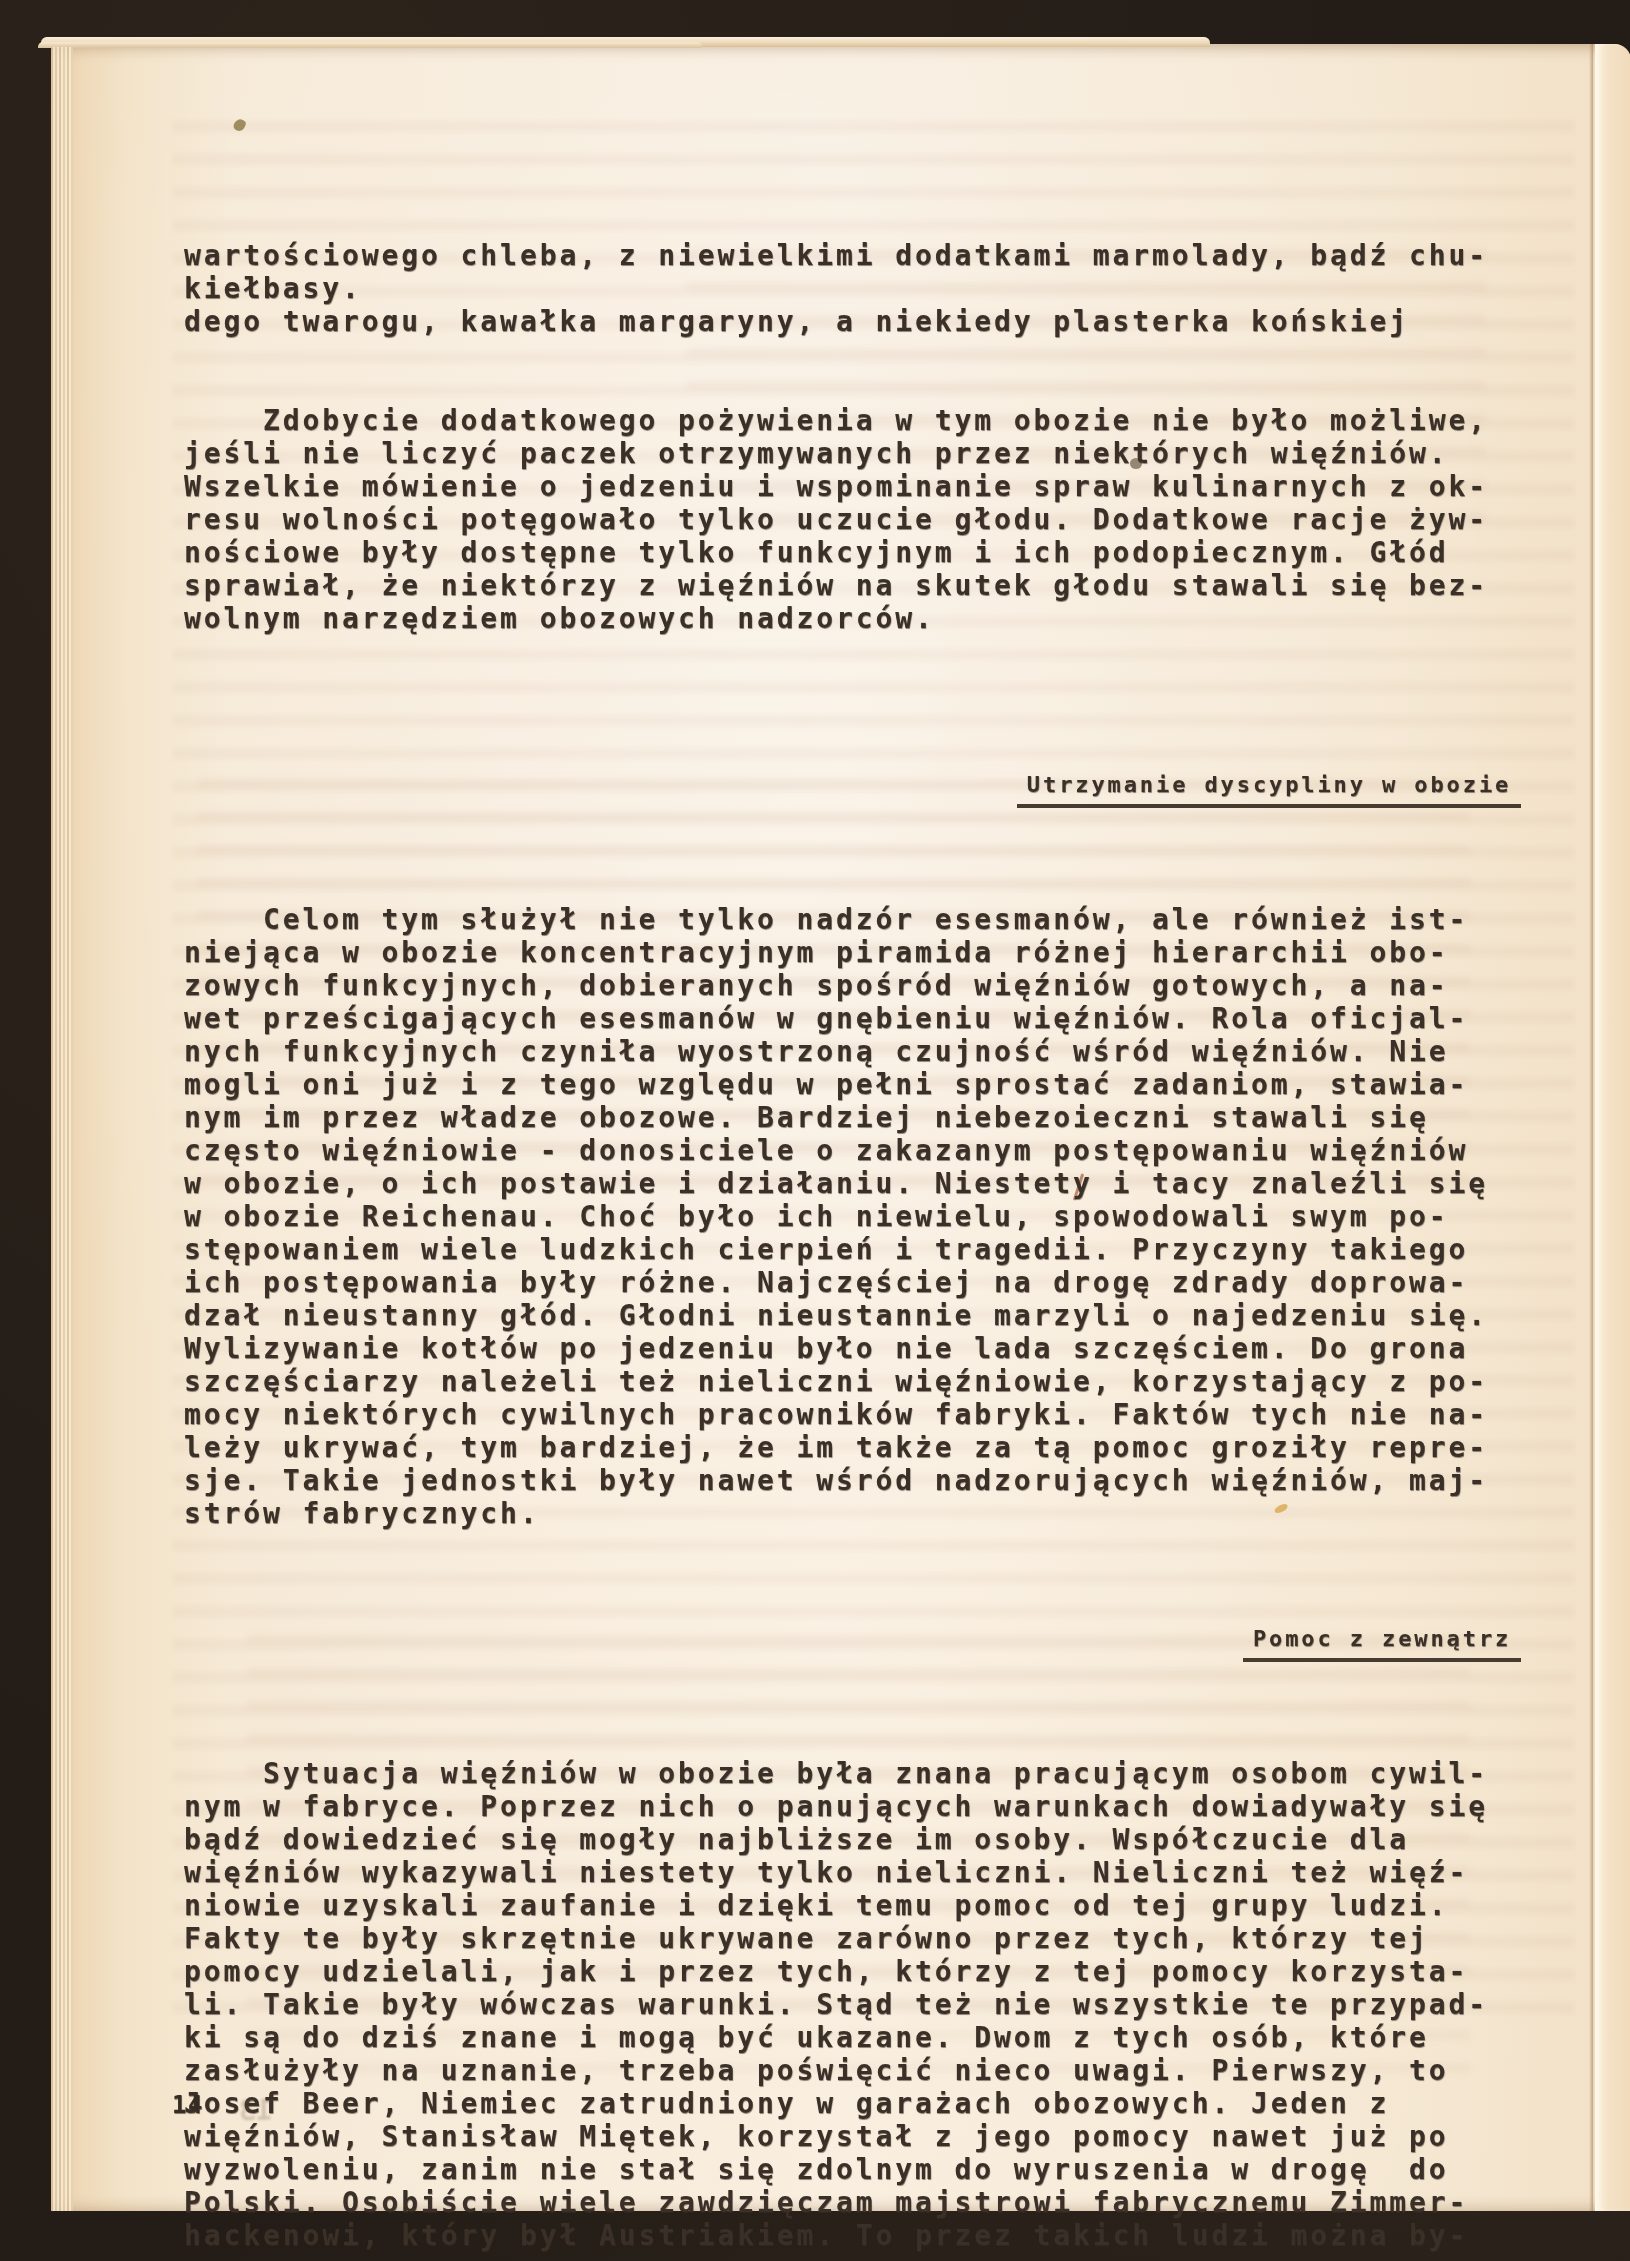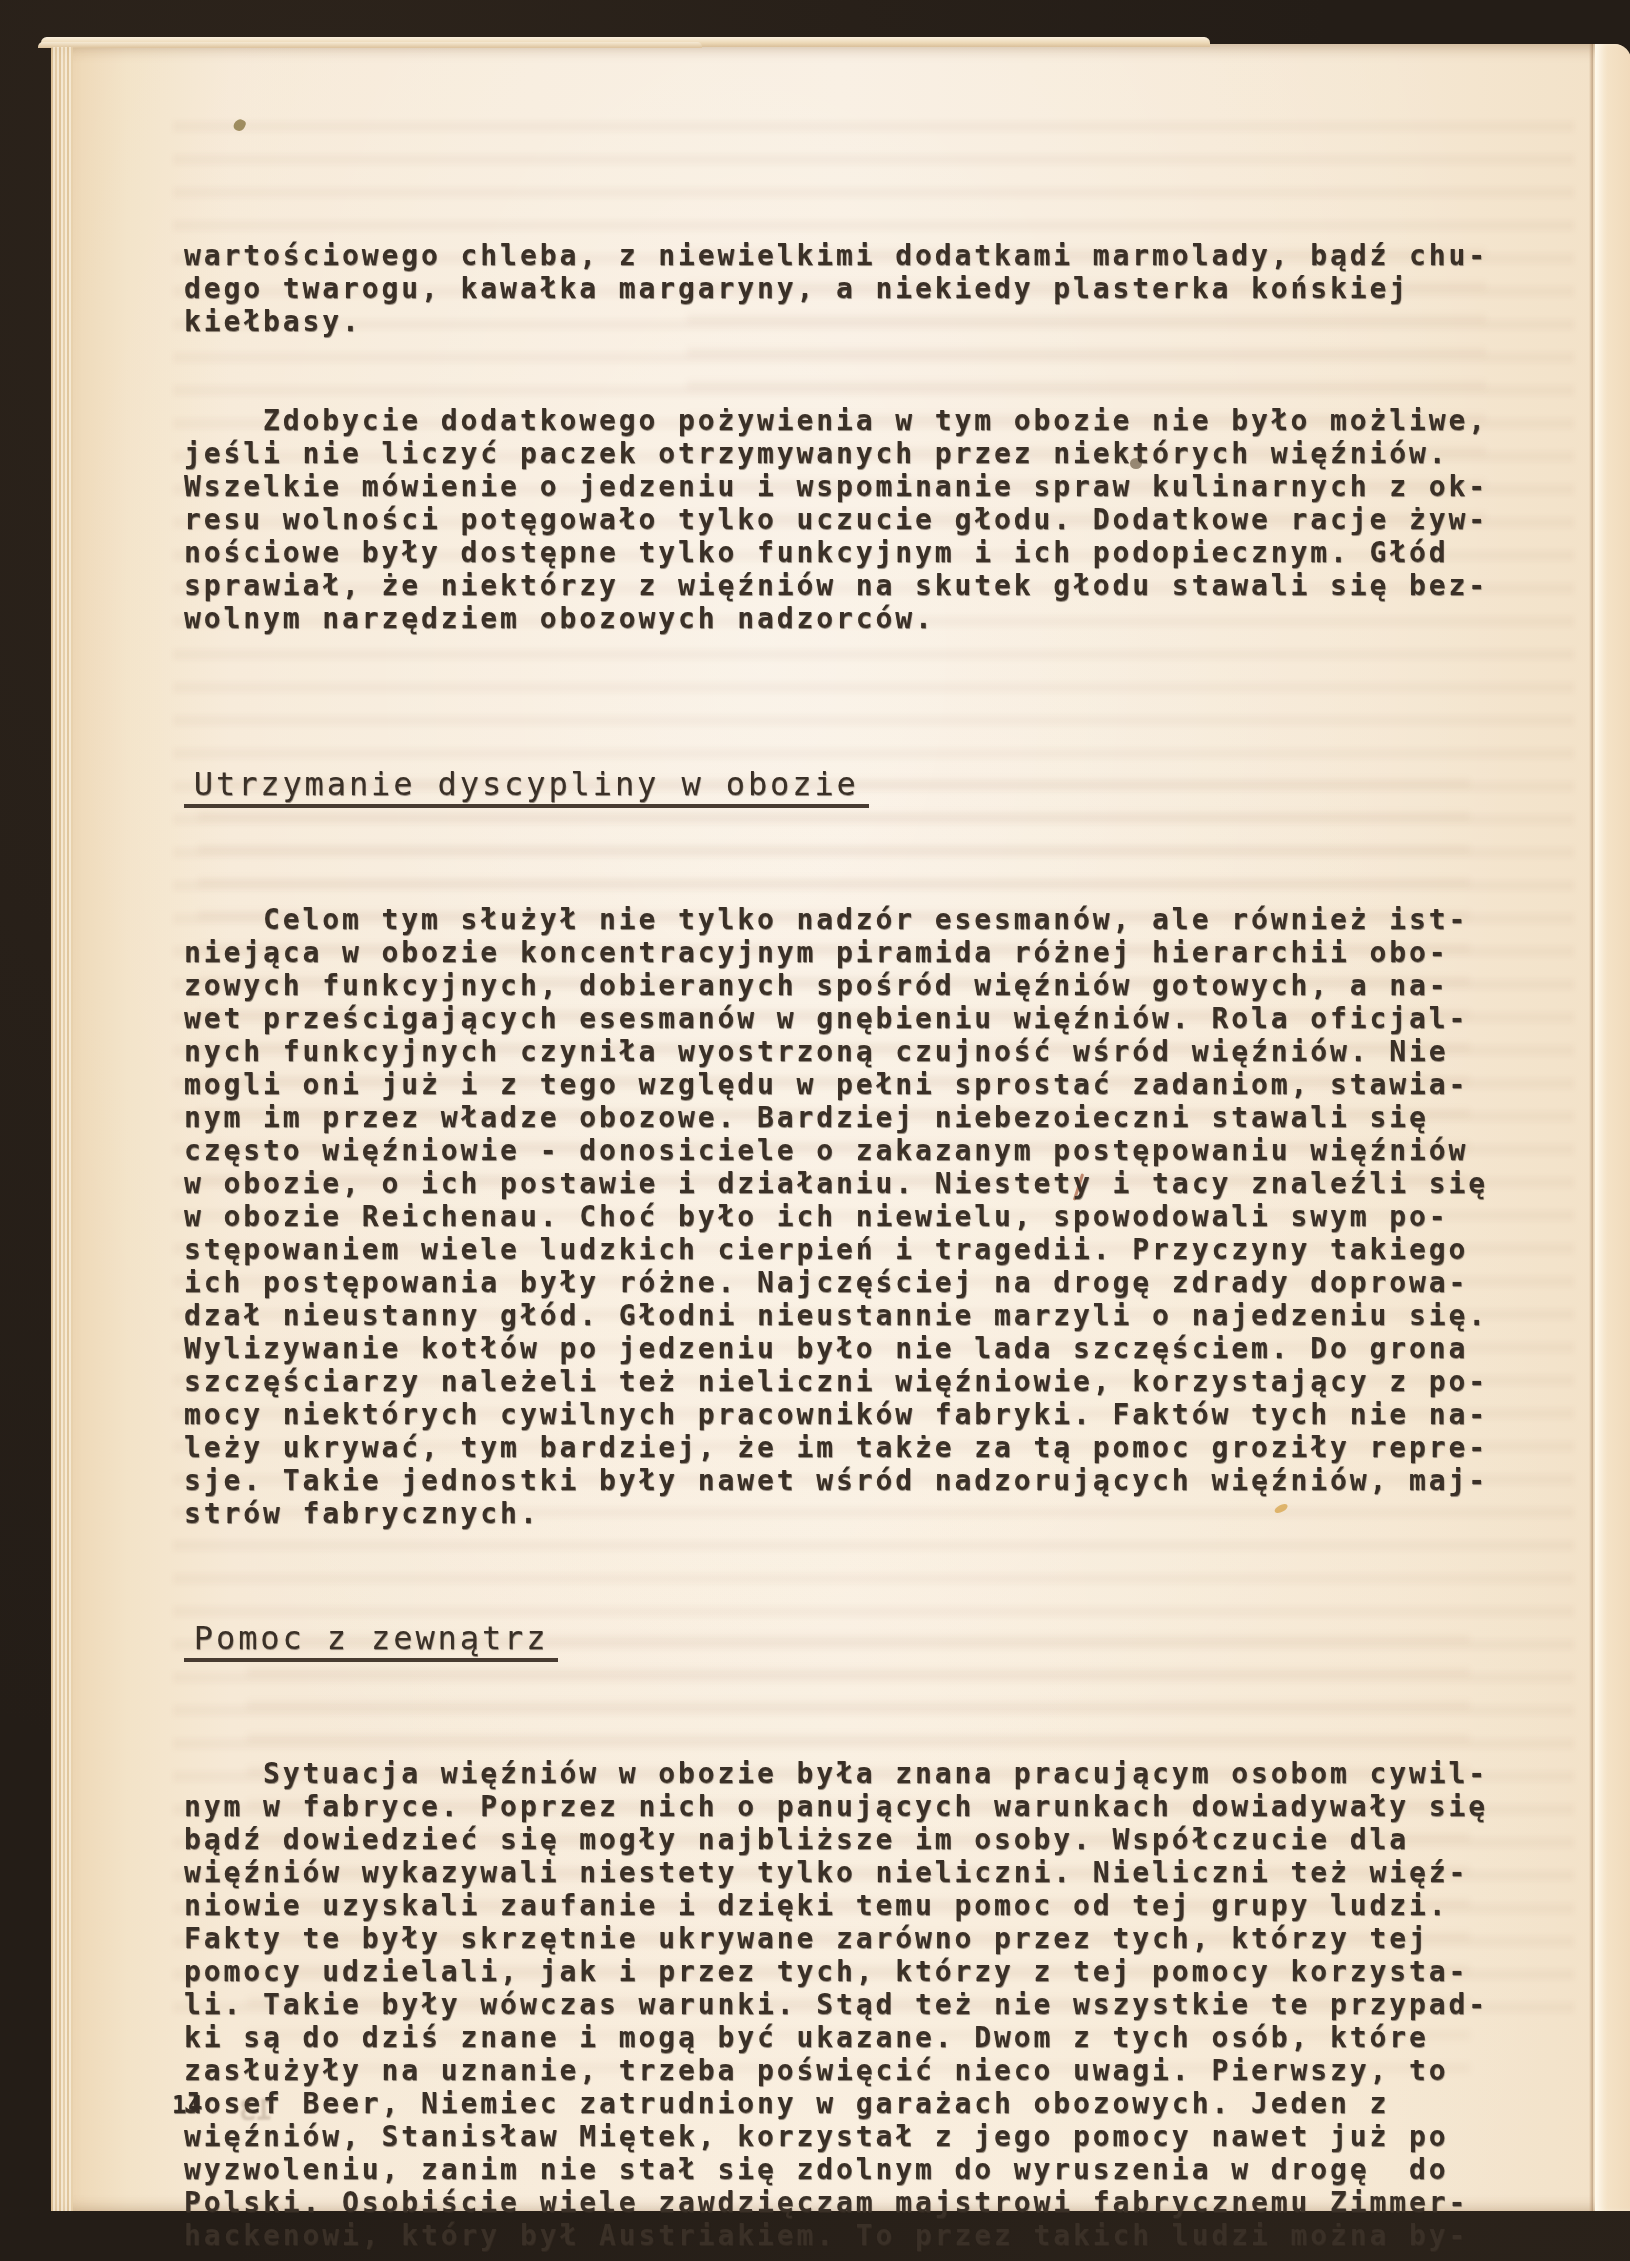--- a/index.html
+++ b/index.html
@@ -83,21 +83,21 @@
   
   .content {
     position:absolute; left:133px; top:129px; width:1337px;
     color:#3a3027;
     font-size:28px; line-height:33px; font-weight:bold;
     letter-spacing:2.9px;
     white-space:pre;
     text-shadow:0.5px 0.5px 0.7px rgba(58,48,39,0.55);
   }
   .tline { height:33px; }
-  .heading { margin:67px 0 28.5px; text-align:left; font-size:32px; line-height:33px; font-weight:normal; }
+  .heading { margin:67px 0 28.5px; text-align:right; font-size:22px; line-height:33px; font-weight:bold; }
   .heading.second { margin-top:26px; }
   .heading .hl {
     display:inline-block;
     border-bottom:4.1px solid rgba(56,45,35,0.92);
     padding:0 9.8px 3.3px;
   }
   .pageno {
     position:absolute; left:121px; top:2047px;
     font-size:24px; font-weight:bold; letter-spacing:1.6px;
     color:#352c24;
@@ -125,21 +125,21 @@
     <div class="ghost-patch gp1"></div>
     <div class="ghost-patch gp2"></div>
     <div class="ghost-patch gp3"></div>
 
     <div class="speck speck-a"></div>
     <div class="speck speck-b"></div>
     <div class="speck speck-slash"></div>
     <div class="speck speck-fleck"></div>
 
     <div class="content">
-      <div class="para"><div class="tline">wartościowego chleba, z niewielkimi dodatkami marmolady, bądź chu-</div><div class="tline">dego twarogu, kawałka margaryny, a niekiedy plasterka końskiej</div><div class="tline">kiełbasy.</div></div>
+      <div class="para"><div class="tline">wartościowego chleba, z niewielkimi dodatkami marmolady, bądź chu-</div><div class="tline">kiełbasy.</div><div class="tline">dego twarogu, kawałka margaryny, a niekiedy plasterka końskiej</div></div>
       <div class="para"><div class="tline">    Zdobycie dodatkowego pożywienia w tym obozie nie było możliwe,</div><div class="tline">jeśli nie liczyć paczek otrzymywanych przez niektórych więźniów.</div><div class="tline">Wszelkie mówienie o jedzeniu i wspominanie spraw kulinarnych z ok-</div><div class="tline">resu wolności potęgowało tylko uczucie głodu. Dodatkowe racje żyw-</div><div class="tline">nościowe były dostępne tylko funkcyjnym i ich podopiecznym. Głód</div><div class="tline">sprawiał, że niektórzy z więźniów na skutek głodu stawali się bez-</div><div class="tline">wolnym narzędziem obozowych nadzorców.</div></div>
       <h2 class="heading first"><span class="hl">Utrzymanie dyscypliny w obozie</span></h2>
       <div class="para"><div class="tline">    Celom tym służył nie tylko nadzór esesmanów, ale również ist-</div><div class="tline">niejąca w obozie koncentracyjnym piramida różnej hierarchii obo-</div><div class="tline">zowych funkcyjnych, dobieranych spośród więźniów gotowych, a na-</div><div class="tline">wet prześcigających esesmanów w gnębieniu więźniów. Rola oficjal-</div><div class="tline">nych funkcyjnych czyniła wyostrzoną czujność wśród więźniów. Nie</div><div class="tline">mogli oni już i z tego względu w pełni sprostać zadaniom, stawia-</div><div class="tline">nym im przez władze obozowe. Bardziej niebezoieczni stawali się</div><div class="tline">często więźniowie - donosiciele o zakazanym postępowaniu więźniów</div><div class="tline">w obozie, o ich postawie i działaniu. Niestety i tacy znaleźli się</div><div class="tline">w obozie Reichenau. Choć było ich niewielu, spowodowali swym po-</div><div class="tline">stępowaniem wiele ludzkich cierpień i tragedii. Przyczyny takiego</div><div class="tline">ich postępowania były różne. Najczęściej na drogę zdrady doprowa-</div><div class="tline">dzał nieustanny głód. Głodni nieustannie marzyli o najedzeniu się.</div><div class="tline">Wylizywanie kotłów po jedzeniu było nie lada szczęściem. Do grona</div><div class="tline">szczęściarzy należeli też nieliczni więźniowie, korzystający z po-</div><div class="tline">mocy niektórych cywilnych pracowników fabryki. Faktów tych nie na-</div><div class="tline">leży ukrywać, tym bardziej, że im także za tą pomoc groziły repre-</div><div class="tline">sje. Takie jednostki były nawet wśród nadzorujących więźniów, maj-</div><div class="tline">strów fabrycznych.</div></div>
       <h2 class="heading second"><span class="hl">Pomoc z zewnątrz</span></h2>
       <div class="para"><div class="tline">    Sytuacja więźniów w obozie była znana pracującym osobom cywil-</div><div class="tline">nym w fabryce. Poprzez nich o panujących warunkach dowiadywały się</div><div class="tline">bądź dowiedzieć się mogły najbliższe im osoby. Współczucie dla</div><div class="tline">więźniów wykazywali niestety tylko nieliczni. Nieliczni też więź-</div><div class="tline">niowie uzyskali zaufanie i dzięki temu pomoc od tej grupy ludzi.</div><div class="tline">Fakty te były skrzętnie ukrywane zarówno przez tych, którzy tej</div><div class="tline">pomocy udzielali, jak i przez tych, którzy z tej pomocy korzysta-</div><div class="tline">li. Takie były wówczas warunki. Stąd też nie wszystkie te przypad-</div><div class="tline">ki są do dziś znane i mogą być ukazane. Dwom z tych osób, które</div><div class="tline">zasłużyły na uznanie, trzeba poświęcić nieco uwagi. Pierwszy, to</div><div class="tline">Josef Beer, Niemiec zatrudniony w garażach obozowych. Jeden z</div><div class="tline">więźniów, Stanisław Miętek, korzystał z jego pomocy nawet już po</div><div class="tline">wyzwoleniu, zanim nie stał się zdolnym do wyruszenia w drogę  do</div><div class="tline">Polski. Osobiście wiele zawdzięczam majstrowi fabrycznemu Zimmer-</div><div class="tline">hackenowi, który był Austriakiem. To przez takich ludzi można by-</div></div>
     </div>
 
     <div class="pageno">14</div>
     <div class="pageno-ghost">13</div>
   </div>

